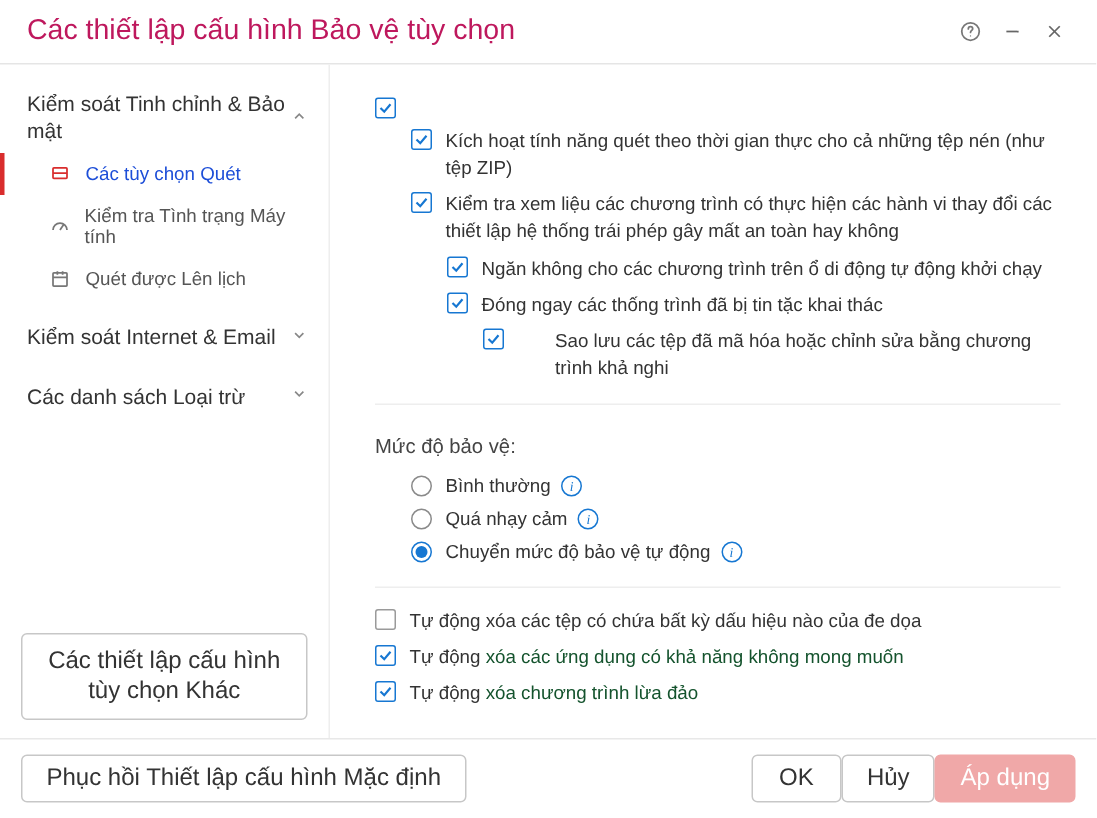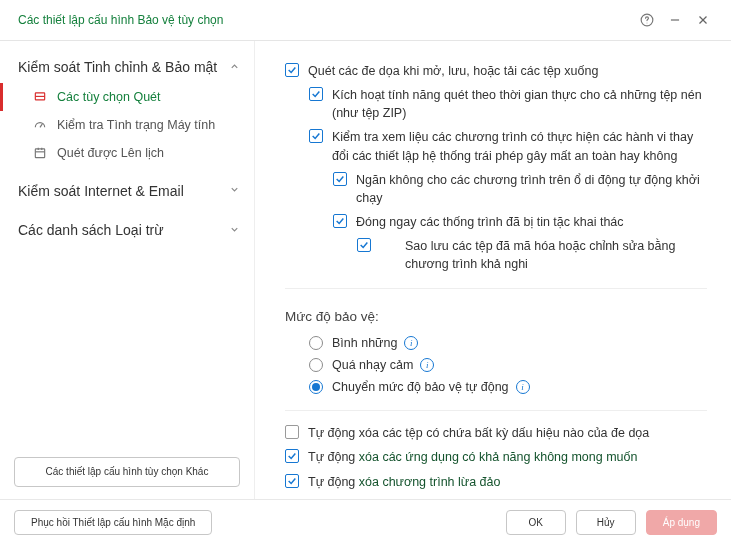--- a/index.html
+++ b/index.html
@@ -1,31 +1,31 @@
 <!DOCTYPE html>
 <html><head>
 <meta charset="utf-8">
 <style>
   * { box-sizing: border-box; margin: 0; padding: 0; }
   body { font-family: "Segoe UI", Arial, sans-serif; font-size: 12px; color: #333; background: #fff; width: 731px; height: 545px; overflow: hidden; display: flex; flex-direction: column; }
   
   .titlebar { display: flex; align-items: center; padding: 10px 14px 10px 18px; border-bottom: 1px solid #e5e5e5; }
-  .titlebar .title { font-size: 12px; color: #15803d; flex: 1; }
+  .titlebar .title { font-size: 19px; color: #be185d; flex: 1; }
   .titlebar .ctrl { width: 28px; height: 20px; display: flex; align-items: center; justify-content: center; cursor: pointer; color: #666; }
   .titlebar .ctrl svg { width: 14px; height: 14px; }
   
   .body { flex: 1; display: flex; overflow: hidden; }
   
-  .sidebar { width: 255px; border-right: 1px solid #eee; display: flex; flex-direction: column; padding: 12px 0 10px 0; }
+  .sidebar { width: 220px; border-right: 1px solid #eee; display: flex; flex-direction: column; padding: 12px 0 10px 0; }
   .sidebar-inner { flex: 1; overflow: hidden; }
   .side-group { display: flex; align-items: center; padding: 6px 14px 6px 18px; cursor: pointer; }
   .side-group .glabel { flex: 1; font-size: 14px; color: #333; line-height: 1.25; }
   .side-group .chev { color: #888; }
   .side-item { display: flex; align-items: center; padding: 7px 10px 7px 28px; font-size: 12.5px; color: #555; cursor: pointer; border-left: 3px solid transparent; }
-  .side-item.active { color: #15803d; border-left-color: #d92d2d; }
+  .side-item.active { color: #1d4ed8; border-left-color: #d92d2d; }
   .side-item .sicon { width: 18px; display: flex; justify-content: center; margin-right: 8px; }
   .side-item .sicon svg { width: 14px; height: 14px; }
   .group-spacer { height: 10px; }
   .sidebar-footer { padding: 8px 14px 2px 14px; }
   
   .content { flex: 1; overflow-y: auto; padding: 18px 24px 14px 30px; font-size: 12.5px; color: #333; }
   
   .chk-row { display: flex; align-items: flex-start; padding: 3px 0; line-height: 1.45; }
   .chk-row .box { flex: 0 0 14px; width: 14px; height: 14px; border: 1px solid #9a9a9a; border-radius: 2px; margin-right: 9px; margin-top: 1px; display: flex; align-items: center; justify-content: center; cursor: pointer; background: #fff; }
   .chk-row.checked .box { border-color: #1677d2; }
@@ -39,24 +39,24 @@
   .section-head { font-size: 13.5px; color: #444; margin: 20px 0 8px 0; }
   
   .radio-row { display: flex; align-items: center; padding: 4px 0 4px 24px; cursor: pointer; }
   .radio-row .rad { width: 14px; height: 14px; border: 1px solid #8a8a8a; border-radius: 50%; margin-right: 9px; display: flex; align-items: center; justify-content: center; background:#fff; }
   .radio-row.selected .rad { border-color: #1677d2; }
   .radio-row.selected .rad::after { content: ""; width: 8px; height: 8px; background: #1677d2; border-radius: 50%; }
   .info-i { margin-left: 7px; width: 14px; height: 14px; border: 1px solid #1677d2; border-radius: 50%; display: inline-flex; align-items: center; justify-content: center; color: #1677d2; font-size: 9px; font-style: italic; font-family: Georgia, serif; cursor: pointer; }
   
   .link { color: #14532d; text-decoration: none; cursor: pointer; }
   
-  .footer { display: flex; align-items: center; padding: 10px 14px; border-top: 1px solid #e8e8e8; gap: 10px; }
+  .footer { display: flex; align-items: center; padding: 10px 14px; border-top: 1px solid #e8e8e8; gap: 0; }
   .footer .spacer { flex: 1; }
   
-  .btn { border: 1px solid #c7c7c7; background: #fff; border-radius: 4px; padding: 6px 16px; font-size: 10px; color: #333; cursor: pointer; min-width: 60px; text-align: center; }
+  .btn { border: 1px solid #c7c7c7; background: #fff; border-radius: 4px; padding: 6px 16px; font-size: 16px; color: #333; cursor: pointer; min-width: 60px; text-align: center; }
   .btn.wide { padding: 8px 12px; line-height: 1.25; }
   .btn.primary { background: #e99; border-color: #e99; color: #fff; }
   .btn.disabled { opacity: .85; }
   
 </style>
 </head>
 <body>
 
 <div class="titlebar">
   <div class="title">Các thiết lập cấu hình Bảo vệ tùy chọn</div>
@@ -139,21 +139,20 @@
     </div>
   </div>
 
   <div class="content">
     <div class="chk-row checked">
       <span class="box">
           <svg viewBox="0 0 24 24" fill="none" stroke="#1677d2" stroke-width="3.5">
             <polyline points="4 12 10 18 20 6"></polyline>
           </svg>
         </span>
-      <span class="lbl">Quét các đe dọa khi mở, lưu, hoặc tải các tệp xuống</span>
     </div>
     <div class="chk-row checked indent-1">
       <span class="box">
           <svg viewBox="0 0 24 24" fill="none" stroke="#1677d2" stroke-width="3.5">
             <polyline points="4 12 10 18 20 6"></polyline>
           </svg>
         </span>
       <span class="lbl">Kích hoạt tính năng quét theo thời gian thực cho cả những tệp nén (như tệp ZIP)</span>
     </div>
     <div class="chk-row checked indent-1">
@@ -186,21 +185,21 @@
             <polyline points="4 12 10 18 20 6"></polyline>
           </svg>
         </span>
       <span class="lbl">Sao lưu các tệp đã mã hóa hoặc chỉnh sửa bằng chương trình khả nghi</span>
     </div>
 
     <div class="sep"></div>
     <div class="section-head">Mức độ bảo vệ:</div>
     <div class="radio-row">
       <span class="rad"></span>
-        <span>Bình những</span>
+        <span>Bình thường</span>
       <span class="info-i">i</span>
     </div>
     <div class="radio-row">
       <span class="rad"></span>
         <span>Quá nhạy cảm</span>
       <span class="info-i">i</span>
     </div>
     <div class="radio-row selected">
       <span class="rad"></span>
         <span>Chuyển mức độ bảo vệ tự động</span>

